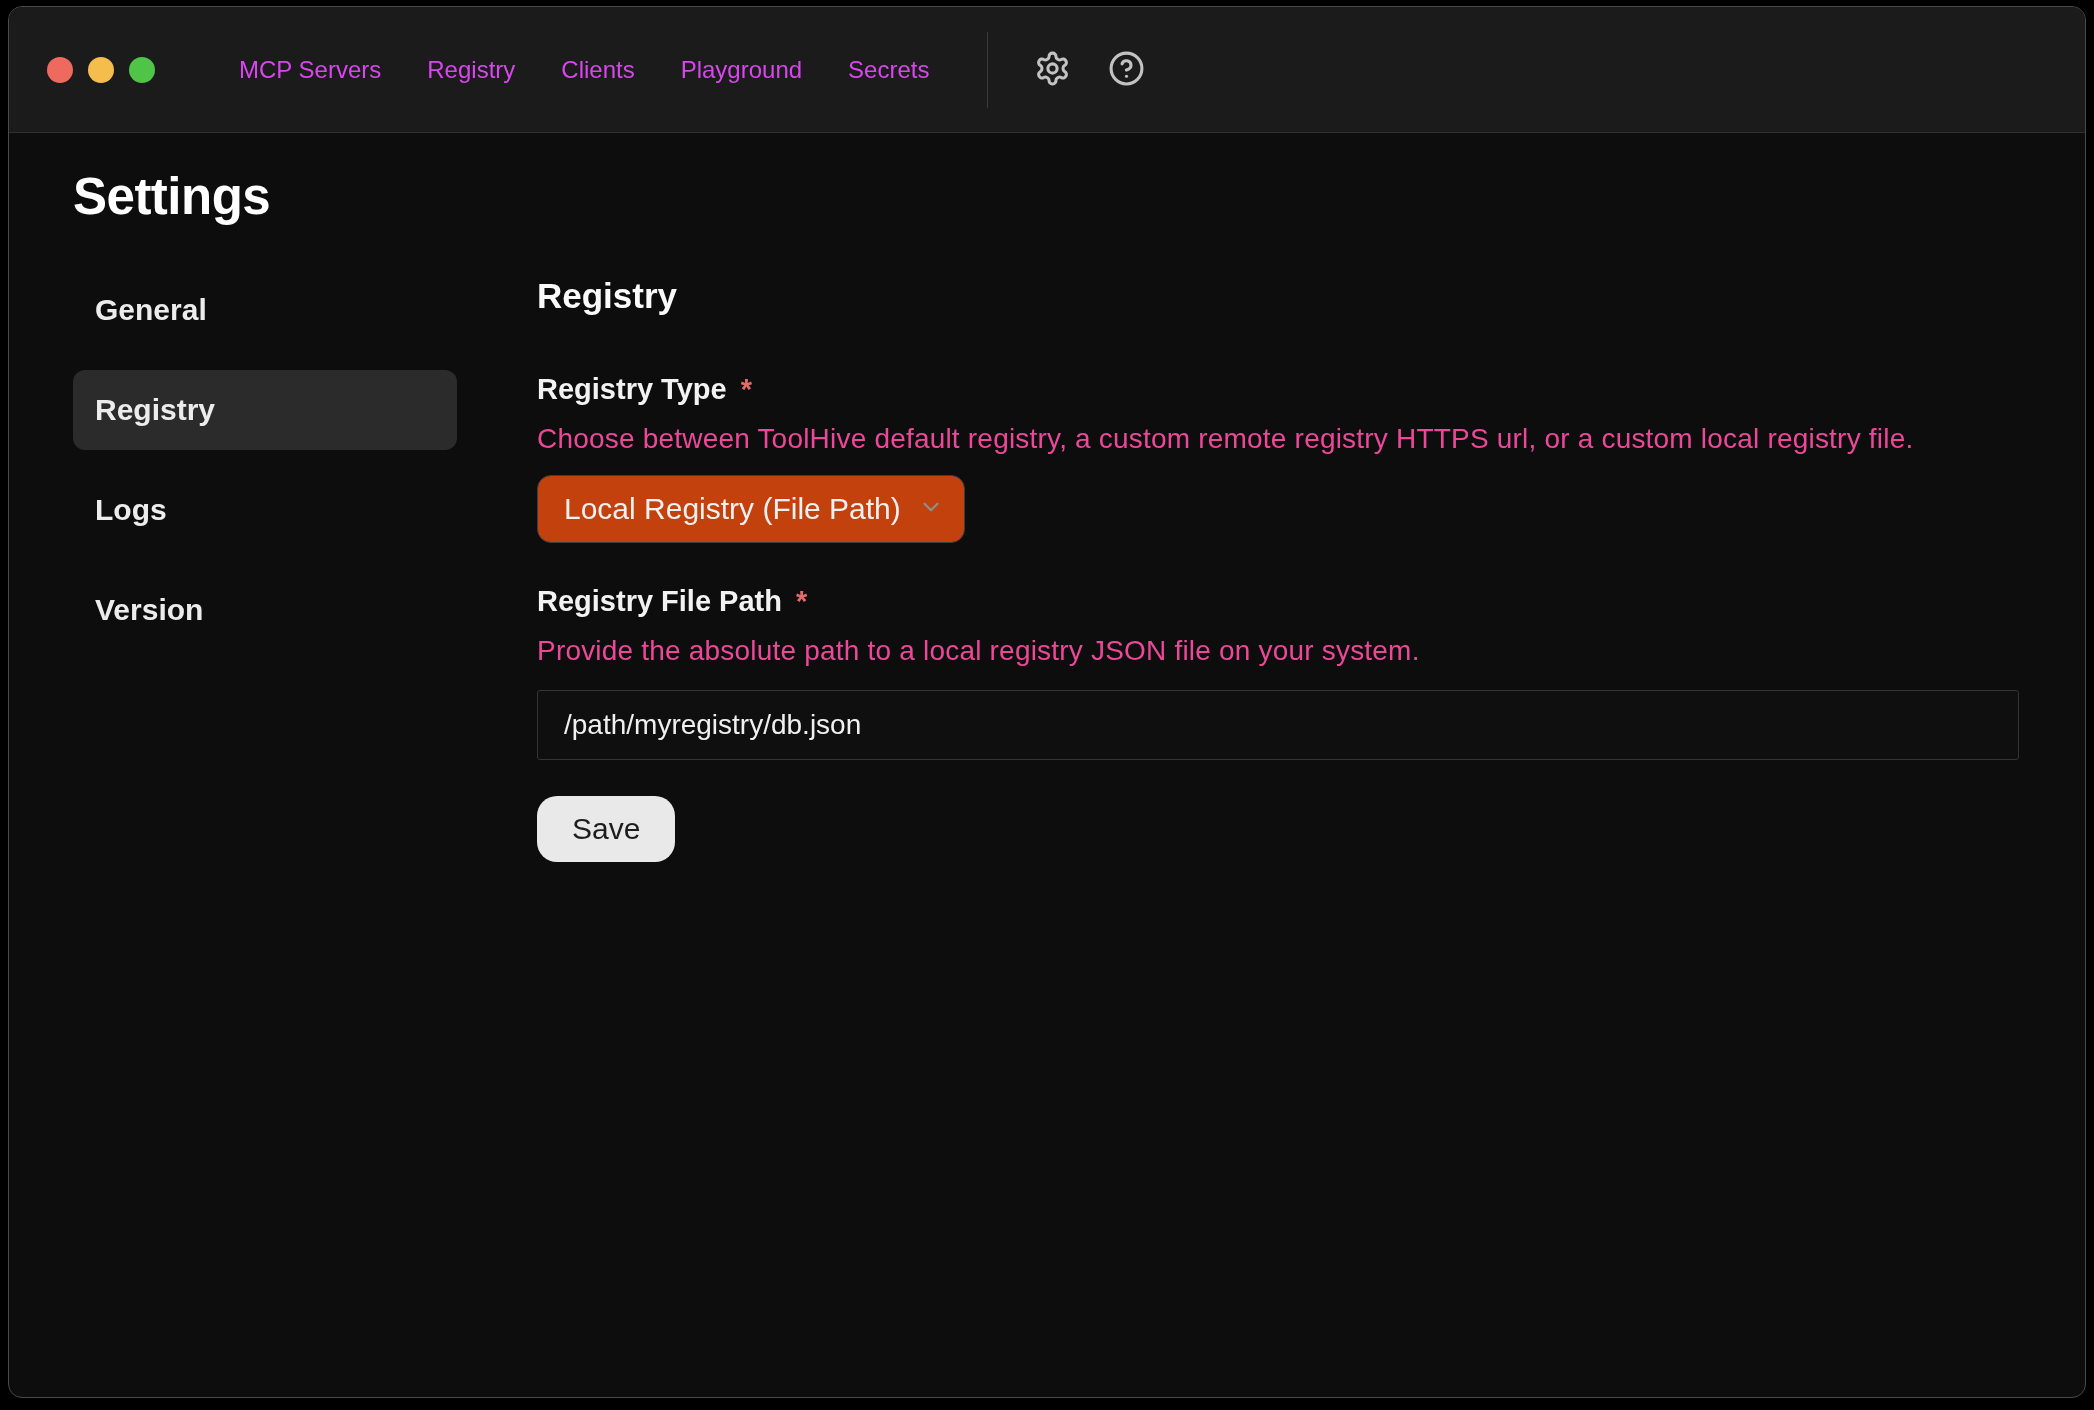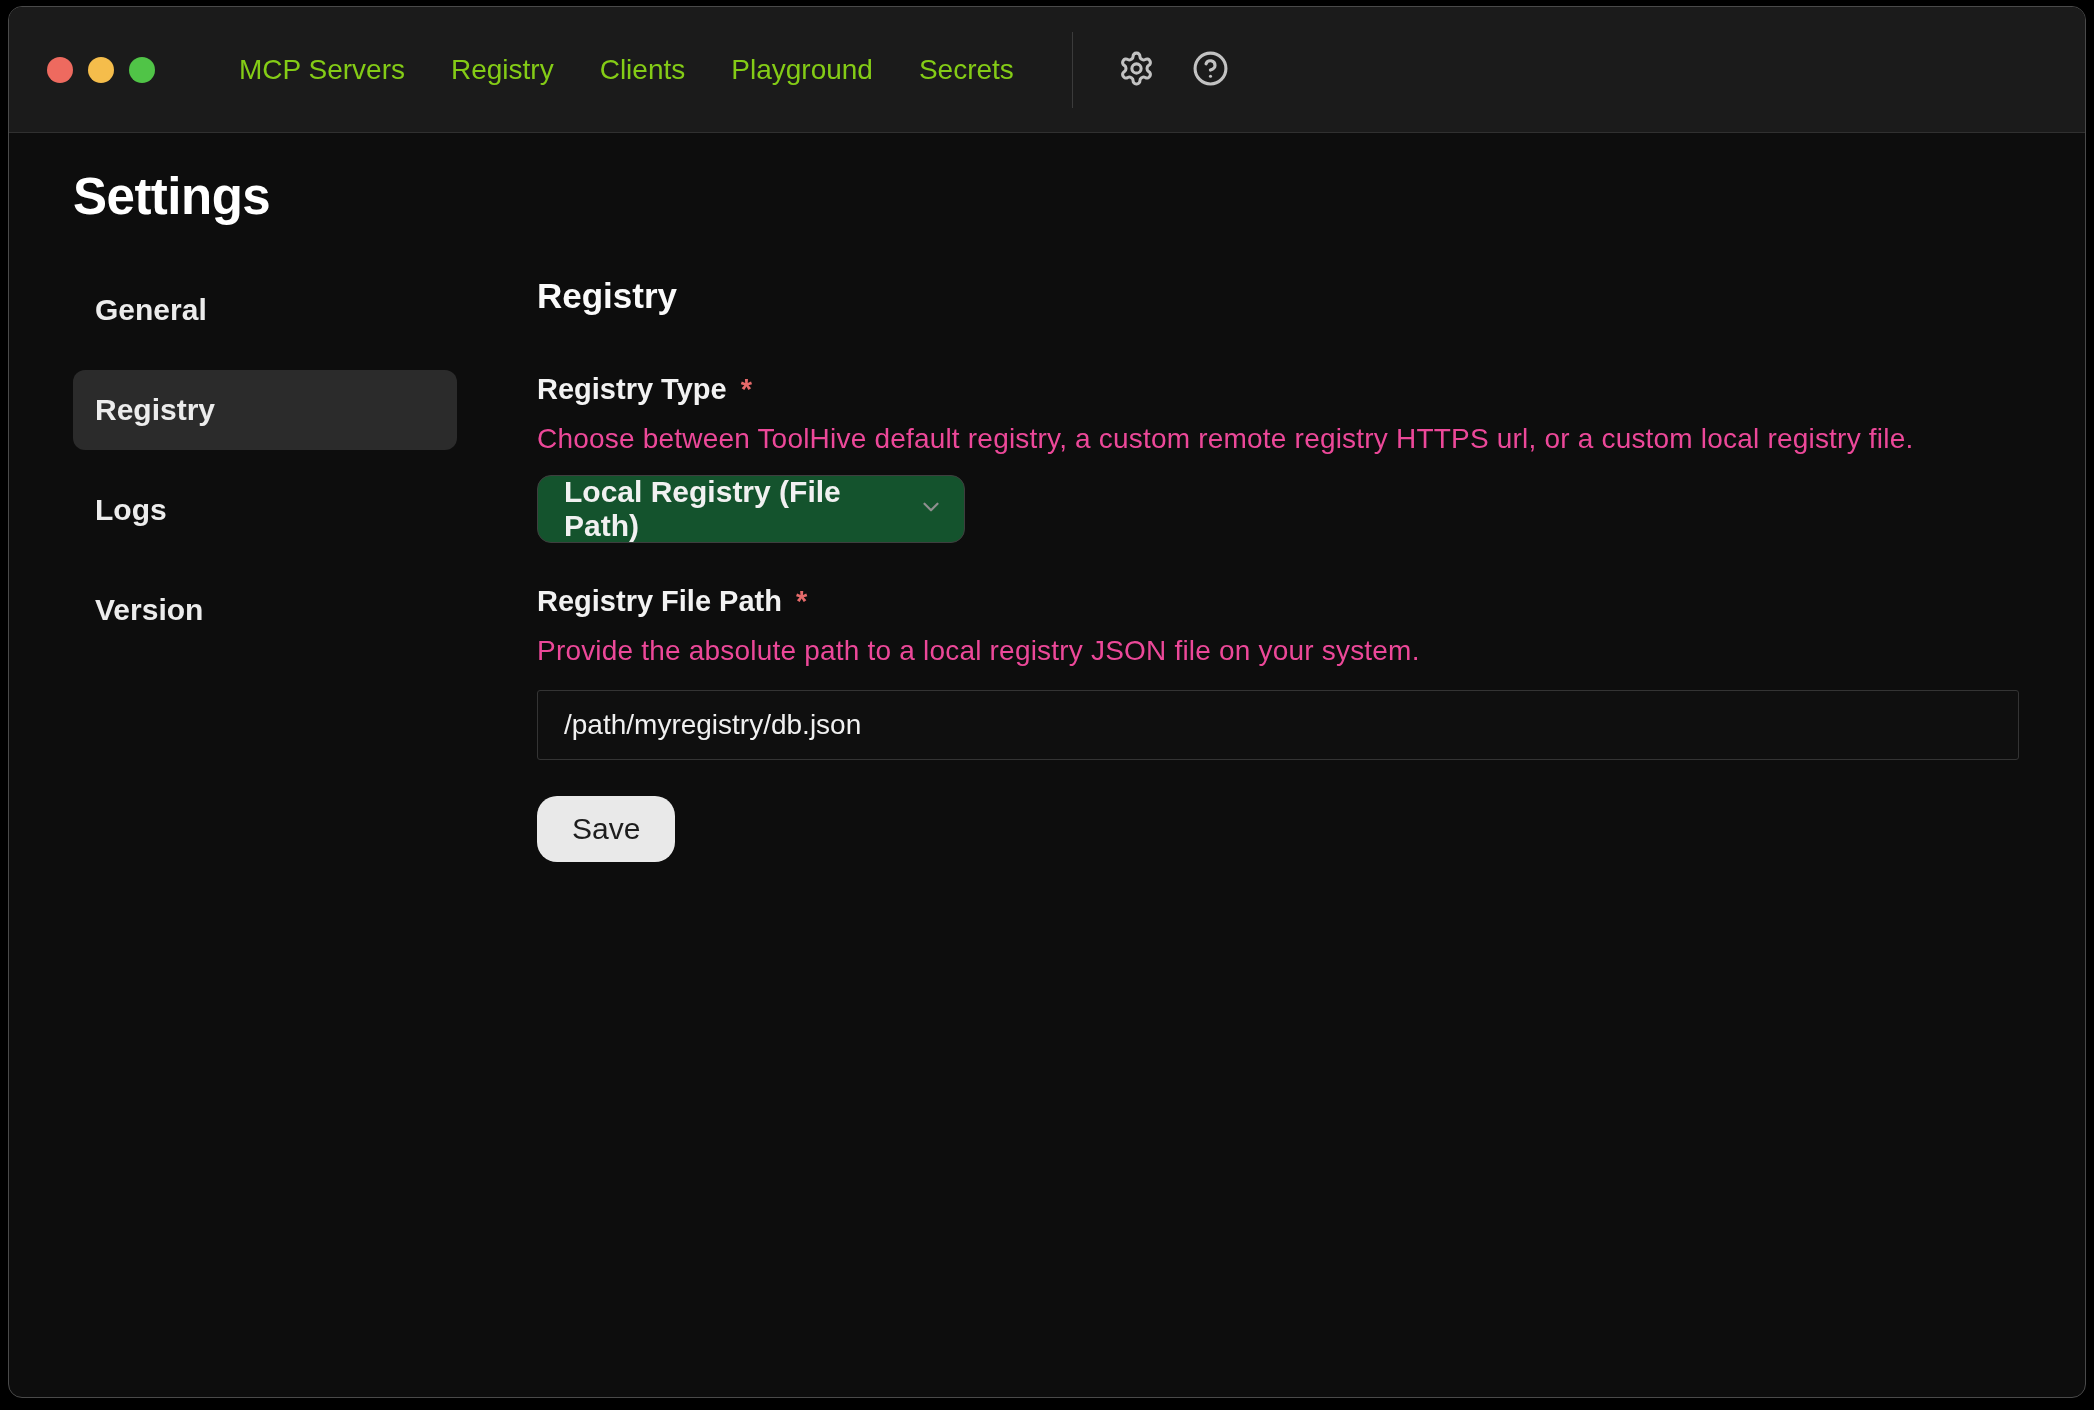--- a/index.html
+++ b/index.html
@@ -27,22 +27,22 @@
     align-items: center;
     padding-left: 38px;
   }
   .traffic { display: flex; gap: 15px; }
   .light { width: 26px; height: 26px; border-radius: 50%; cursor: default; }
   .light.red    { background: var(--traffic-red, #ee6a5f); }
   .light.yellow { background: var(--traffic-yellow, #f5bd4b); }
   .light.green  { background: var(--traffic-green, #50c447); }
   .nav { display: flex; gap: 46px; margin-left: 84px; }
   .nav-item {
-    font-size: 28px;
-    color: #84cc16;
+    font-size: 24px;
+    color: #d946ef;
     cursor: pointer;
     white-space: nowrap;
   }
   .tb-divider {
     width: 1px; height: 76px;
     background: #3b3b3b;
     margin-left: 58px;
   }
   .tb-icons { display: flex; gap: 30px; margin-left: 42px; align-items: center; }
   .icon-btn {
@@ -84,25 +84,24 @@
   .label-row.second { margin-top: 42px; }
   .field-label { font-size: 29px; font-weight: 600; color: #f2f2f2; }
   .req { font-size: 29px; font-weight: 600; color: var(--required-asterisk, #e56a6a); }
   .field-desc { margin-top: 17px; font-size: 28px; color: #ec4899; letter-spacing: 0.2px; }
 
   .select {
     margin-top: 20px;
     width: 428px; height: 68px;
     border: 1px solid #3e3e3e;
     border-radius: 14px;
-    background: #14532d;
+    background: #c2410c;
     display: flex; align-items: center; justify-content: space-between;
     padding: 0 20px 0 26px;
     cursor: pointer;
-    font-weight: bold;
   }
   .select-value { font-size: 30px; color: #f1f1f1; }
   .select svg { width: 26px; height: 26px; stroke: #8f8f8f; fill: none; stroke-width: 2; stroke-linecap: round; stroke-linejoin: round; }
 
   .text-input {
     margin-top: 23px;
     width: 1482px; height: 70px;
     border: 1px solid #343434;
     border-radius: 3px;
     background: #0f0f0f;

